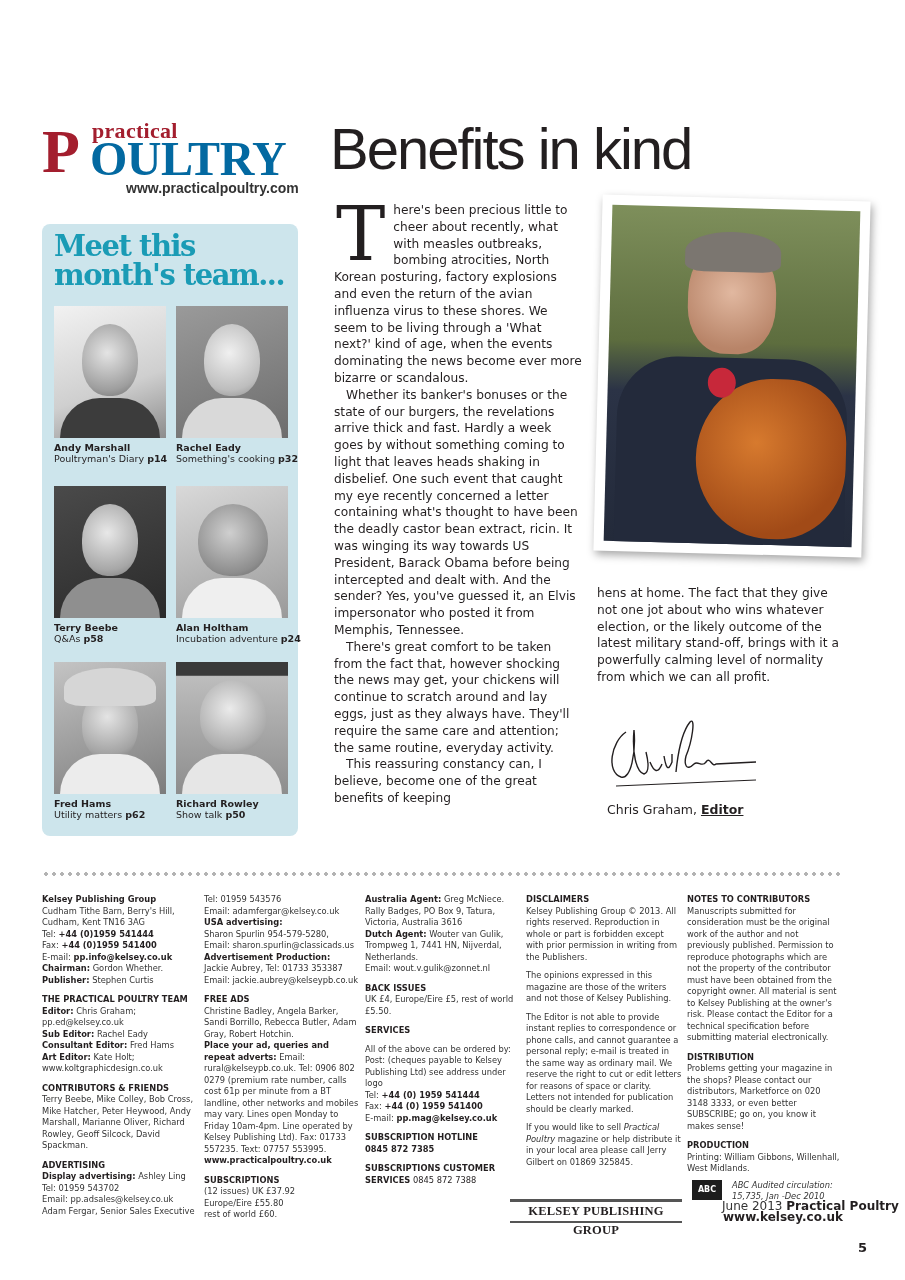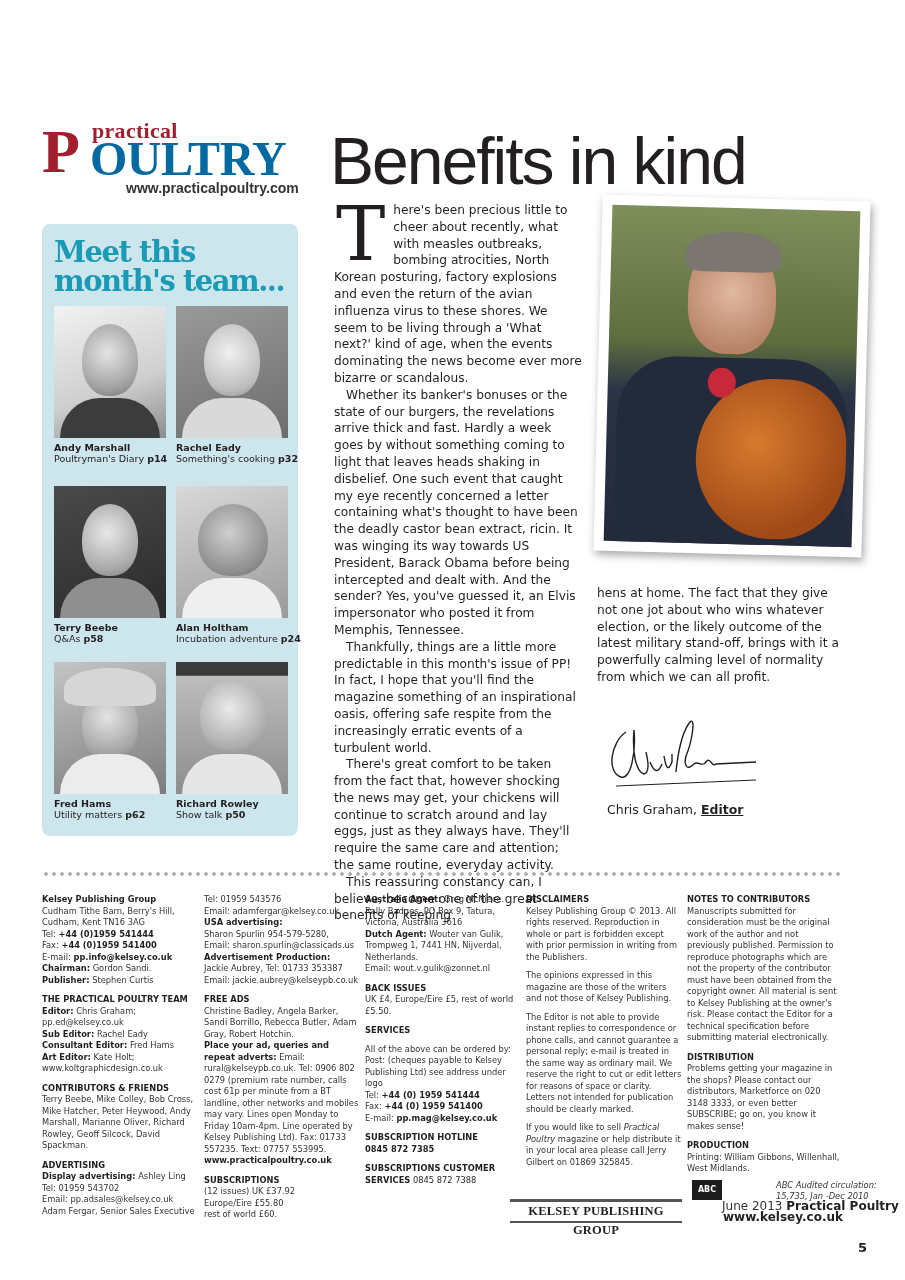--- a/index.html
+++ b/index.html
@@ -6,25 +6,25 @@
   html, body { width: 905px; height: 1280px; background: #ffffff; overflow: hidden; }
   body { position: relative; font-family: "DejaVu Sans", sans-serif; color: #231f20; }
 
   
   .logo { position: absolute; left: 42px; top: 118px; width: 260px; height: 82px; }
   .logo .small { position: absolute; left: 50px; top: 0; font-family: "Liberation Serif", serif; font-weight: bold; font-size: 22px; color: #a31e2e; letter-spacing: 0.3px; }
   .logo .big-p { position: absolute; left: 0; top: 2px; font-family: "Liberation Serif", serif; font-weight: bold; font-size: 62px; line-height: 62px; color: #a31e2e; }
   .logo .big { position: absolute; left: 48px; top: 17px; font-family: "Liberation Serif", serif; font-weight: bold; font-size: 48px; line-height: 48px; color: #0369a1; letter-spacing: -0.5px; text-align: right; }
   .logo .url { position: absolute; left: 84px; top: 62px; font-family: "Liberation Sans", sans-serif; font-weight: bold; font-size: 14px; color: #333; }
 
-  .headline { position: absolute; left: 330px; top: 104px; font-family: "Liberation Sans", sans-serif; font-weight: normal; font-size: 66px; line-height: 90px; color: #231f20; letter-spacing: -2px; margin-top: 12px; }
+  .headline { position: absolute; left: 330px; top: 104px; font-family: "Liberation Sans", sans-serif; font-weight: normal; font-size: 58px; line-height: 90px; color: #231f20; letter-spacing: -2px; }
 
   
   .team { position: absolute; left: 42px; top: 224px; width: 256px; height: 612px; background: #cde5ec; border-radius: 8px; }
-  .team h2 { position: absolute; left: 12px; top: 14px; font-family: "DejaVu Serif", serif; font-weight: bold; font-size: 29px; line-height: 29px; color: #1a9bb5; letter-spacing: -1.5px; }
+  .team h2 { position: absolute; left: 12px; top: 8px; font-family: "DejaVu Serif", serif; font-weight: bold; font-size: 29px; line-height: 29px; color: #1a9bb5; letter-spacing: -1.5px; }
   .member { position: absolute; width: 112px; }
   .member .photo { width: 112px; height: 132px; background: linear-gradient(160deg, #bdbdbd 0%, #8a8a8a 45%, #5b5b5b 100%); position: relative; overflow: hidden; }
   .member .photo .head { position: absolute; left: 28px; top: 18px; width: 56px; height: 72px; border-radius: 50% 50% 45% 45%; background: radial-gradient(circle at 45% 40%, #e4e4e4, #9e9e9e 70%, #6d6d6d); }
   .member .photo .body { position: absolute; left: 6px; top: 92px; width: 100px; height: 60px; border-radius: 40px 40px 0 0; background: #4a4a4a; }
   .member .name { font-family: "DejaVu Sans", sans-serif; font-weight: bold; font-size: 9.5px; margin-top: 4px; color: #231f20; }
   .member .role { font-size: 9.5px; color: #231f20; white-space: nowrap; }
   .member .role b { font-weight: bold; }
 
   
   .col { position: absolute; font-family: "DejaVu Sans", sans-serif; font-size: 12.2px; line-height: 16.8px; color: #231f20; }
@@ -57,21 +57,21 @@
   .fcol b { font-weight: bold; color: #231f20; }
   .fcol i { font-style: italic; }
   .f1 { left: 42px; }
   .f2 { left: 204px; }
   .f3 { left: 365px; }
   .f4 { left: 526px; }
   .f5 { left: 687px; }
 
   .kelsey-logo { position: absolute; left: 510px; top: 1199px; width: 172px; height: 24px; border-top: 3px solid #555; border-bottom: 2px solid #555; font-family: "Liberation Serif", serif; font-weight: bold; font-size: 12.5px; line-height: 19px; text-align: center; color: #231f20; letter-spacing: 0.2px; }
   .abc { position: absolute; left: 692px; top: 1180px; width: 30px; height: 20px; background: #1d1d1d; color: #fff; font-size: 8px; font-weight: bold; line-height: 20px; text-align: center; }
-  .abc-text { position: absolute; left: 732px; top: 1180px; font-size: 8.3px; line-height: 11px; font-style: italic; color: #333; margin-left: 44px; }
+  .abc-text { position: absolute; left: 732px; top: 1180px; font-size: 8.3px; line-height: 11px; font-style: italic; color: #333; }
   .kelsey-url { position: absolute; left: 723px; top: 1210px; font-family: "DejaVu Sans", sans-serif; font-weight: bold; font-size: 12px; color: #231f20; }
 
   .folio { position: absolute; left: 722px; top: 1199px; font-size: 12px; color: #333; }
   .folio b { font-weight: bold; color: #231f20; }
   .page-num { position: absolute; left: 858px; top: 1240px; font-size: 13px; font-weight: bold; color: #231f20; }
 </style>
 </head>
 <body>
 
 <div class="logo">
@@ -138,21 +138,20 @@
         <div class="body" style="background:#e6e6e6"></div>
       </div>
     <div class="name">Richard Rowley</div>
     <div class="role"><span>Show talk</span> <b>p50</b></div>
   </div>
 </div>
 
 <div class="col col1">
   <p class="first"><span class="dropcap">T</span><span>here's been precious little to cheer about recently, what with measles outbreaks, bombing atrocities, North Korean posturing, factory explosions and even the return of the avian influenza virus to these shores. We seem to be living through a 'What next?' kind of age, when the events dominating the news become ever more bizarre or scandalous.</span></p>
   <p>Whether its banker's bonuses or the state of our burgers, the revelations arrive thick and fast. Hardly a week goes by without something coming to light that leaves heads shaking in disbelief. One such event that caught my eye recently concerned a letter containing what's thought to have been the deadly castor bean extract, ricin. It was winging its way towards US President, Barack Obama before being intercepted and dealt with. And the sender? Yes, you've guessed it, an Elvis impersonator who posted it from Memphis, Tennessee.</p>
-  <p>Thankfully, things are a little more predictable in this month's issue of PP! In fact, I hope that you'll find the magazine something of an inspirational oasis, offering safe respite from the increasingly erratic events of a turbulent world.</p>
   <p>There's great comfort to be taken from the fact that, however shocking the news may get, your chickens will continue to scratch around and lay eggs, just as they always have. They'll require the same care and attention; the same routine, everyday activity.</p>
   <p>This reassuring constancy can, I believe, become one of the great benefits of keeping</p>
 </div>
 
 <div class="photo-main">
   <div class="img">
     <div class="jacket"></div>
     <div class="face"></div>
     <div class="hair"></div>
     <div class="chicken"></div>
@@ -172,21 +171,21 @@
 
 <div class="dots"></div>
 
 <div class="fcol f1">
   <div class="h">Kelsey Publishing Group</div>
   <div>Cudham Tithe Barn, Berry's Hill,</div>
   <div>Cudham, Kent TN16 3AG</div>
   <div><span>Tel: </span><b>+44 (0)1959 541444</b></div>
   <div><span>Fax: </span><b>+44 (0)1959 541400</b></div>
   <div><span>E-mail: </span><b>pp.info@kelsey.co.uk</b></div>
-  <div><b>Chairman:</b><span> Gordon Sandi.</span></div>
+  <div><b>Chairman:</b><span> Gordon Whether.</span></div>
   <div><b>Publisher:</b><span> Stephen Curtis</span></div>
   <div class="h">THE PRACTICAL POULTRY TEAM</div>
   <div><b>Editor:</b><span> Chris Graham;</span></div>
   <div>pp.ed@kelsey.co.uk</div>
   <div><b>Sub Editor:</b><span> Rachel Eady</span></div>
   <div><b>Consultant Editor:</b><span> Fred Hams</span></div>
   <div><b>Art Editor:</b><span> Kate Holt;</span></div>
   <div>www.koltgraphicdesign.co.uk</div>
   <div class="h">CONTRIBUTORS &amp; FRIENDS</div>
   <div>Terry Beebe, Mike Colley, Bob Cross, Mike Hatcher, Peter Heywood, Andy Marshall, Marianne Oliver, Richard Rowley, Geoff Silcock, David Spackman.</div>

